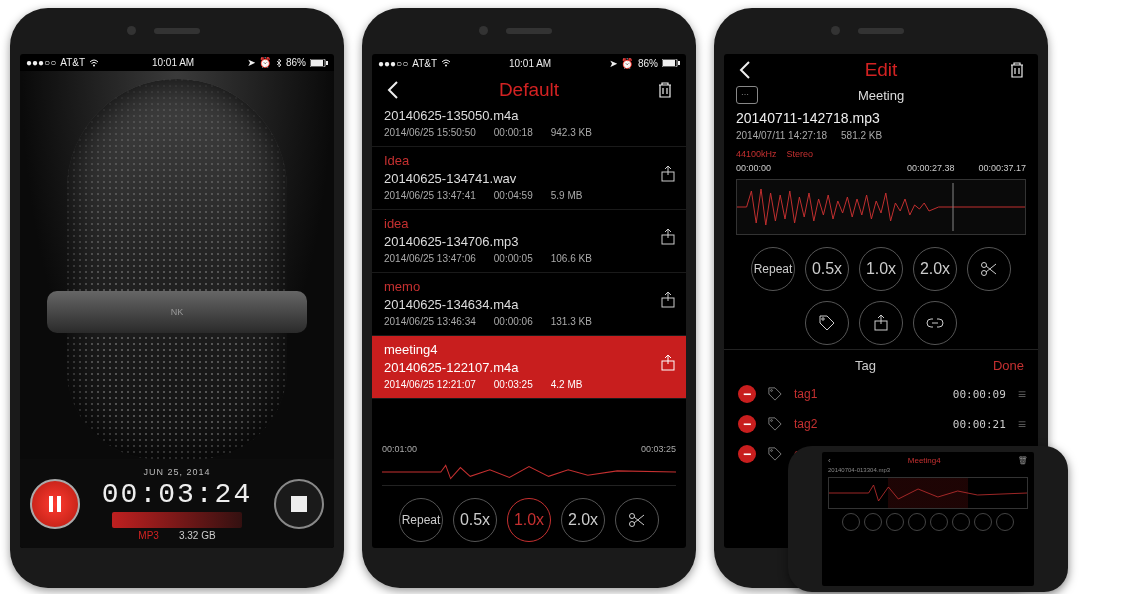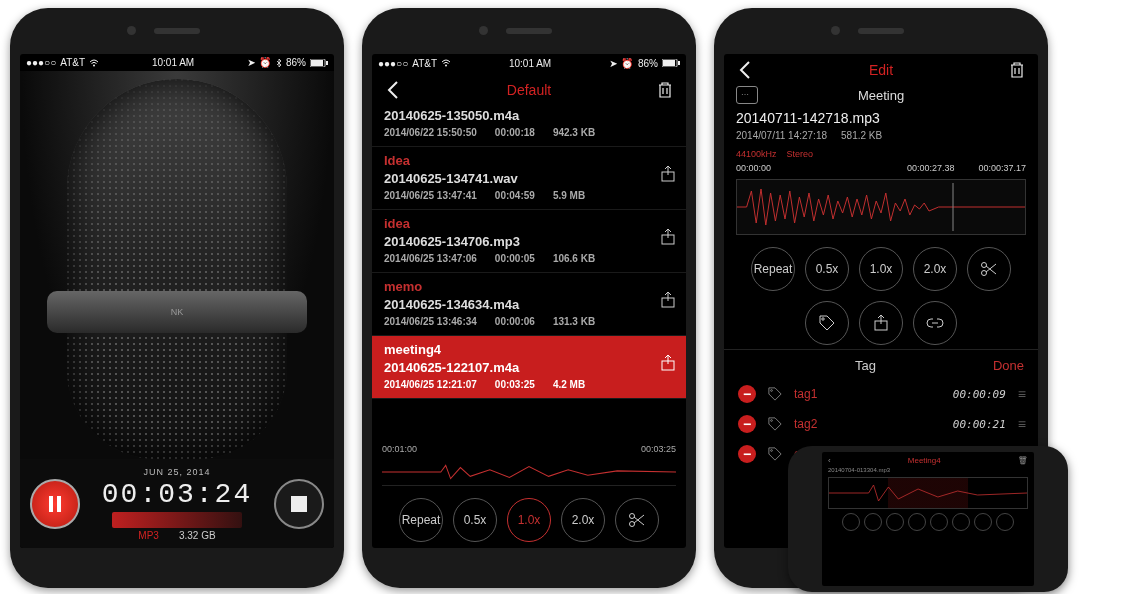--- a/index.html
+++ b/index.html
@@ -4,21 +4,21 @@
 <style>
   * { margin: 0; padding: 0; box-sizing: border-box; font-family: "Helvetica Neue", Helvetica, Arial, sans-serif; -webkit-font-smoothing: antialiased; }
   body { background: #fff; width: 1132px; height: 594px; display: flex; gap: 18px; padding: 8px 10px; }
   .phone { width: 334px; height: 580px; background: #1a1a1a; border-radius: 38px; padding: 46px 10px 40px 10px; position: relative; box-shadow: 0 3px 10px rgba(0,0,0,0.4); }
   .phone::before { content: ""; position: absolute; top: 20px; left: 50%; transform: translateX(-50%); width: 46px; height: 6px; background: #333; border-radius: 3px; }
   .phone::after { content: ""; position: absolute; top: 18px; left: 35%; width: 9px; height: 9px; background: #333; border-radius: 50%; }
   .screen { width: 100%; height: 100%; background: #000; border-radius: 3px; overflow: hidden; display: flex; flex-direction: column; color: #ccc; font-size: 12px; }
   .statusbar { height: 18px; display: flex; align-items: center; justify-content: space-between; padding: 0 6px; font-size: 10px; color: #eee; }
   .sb-left, .sb-right { display: flex; align-items: center; gap: 4px; }
   .navbar { height: 36px; display: flex; align-items: center; justify-content: space-between; padding: 0 10px; }
-  .nav-title { color: #d32222; font-size: 14px; font-weight: 400; }
+  .nav-title { color: #d32222; font-size: 19px; font-weight: 400; }
   .nav-back { color: #eee; font-size: 20px; }
   .icon-btn { width: 22px; height: 22px; display: flex; align-items: center; justify-content: center; }
   svg { display: block; }
 
   
   .mic-area { flex: 1; background: radial-gradient(ellipse at center top, #3a3a3a 0%, #0a0a0a 70%); display: flex; align-items: flex-start; justify-content: center; position: relative; }
   .mic-shape { width: 220px; height: 380px; margin-top: 8px; border-radius: 110px 110px 90px 90px; background:
     radial-gradient(circle at 1px 1px, #555 0.8px, transparent 1.2px) 0 0 / 6px 6px,
     linear-gradient(to bottom, #444 0%, #222 50%, #111 100%);
     position: relative; box-shadow: inset 0 0 40px #000; }
@@ -28,52 +28,52 @@
   .rec-btn { background: radial-gradient(#ff3b30,#b51c12); border-color:#aaa; }
   .stop-btn { background: #1a1a1a; }
   .rec-center { flex:1; display:flex; flex-direction:column; align-items:center; gap:2px; }
   .rec-date { font-size: 9px; letter-spacing: 1px; color: #bbb; }
   .rec-timer { font-family: "DS-Digital", "Courier New", monospace; font-size: 28px; letter-spacing: 2px; color: #eee; }
   .rec-wave { width: 130px; height: 16px; background: linear-gradient(90deg, rgba(210,34,34,0.9) 0%, rgba(210,34,34,0.2) 100%); border-radius:2px; position:relative; }
   .rec-meta { display:flex; gap:20px; font-size: 10px; }
   .rec-meta .fmt { color:#d32222; }
 
   
-  .list { flex:1; overflow:hidden; display:flex; flex-direction:column;font-weight:bold; }
+  .list { flex:1; overflow:hidden; display:flex; flex-direction:column; }
   .list-row { padding: 6px 10px 8px 12px; border-bottom: 1px solid #1a1a1a; position:relative; }
   .list-row.selected { background:#c81e1e; }
   .row-title { color:#c53030; font-size:13px; margin-bottom:3px; }
   .row-file { color:#ddd; font-size:13px; margin-bottom:4px; }
   .row-meta { display:flex; gap:18px; font-size:10px; color:#aaa; }
   .list-row.selected .row-title, .list-row.selected .row-file, .list-row.selected .row-meta { color:#fff; }
   .row-share { position:absolute; right:10px; top:18px; }
   .playbar { padding:4px 10px; }
   .playbar-times { display:flex; justify-content:space-between; font-size:9px; color:#aaa; margin-bottom:4px;}
   .playbar-wave { height:28px; background:#000; border-bottom:1px solid #222; position:relative; display:flex; align-items:center; justify-content:center;}
   .wave-svg { width:100%; height:22px; }
   .controls { display:flex; gap:10px; align-items:center; justify-content:center; padding:8px 0 6px; }
-  .ctrl { width:44px; height:44px; border:1px solid #555; border-radius:50%; display:flex; align-items:center; justify-content:center; font-size:12px; color:#ccc; }
+  .ctrl { width:44px; height:44px; border:1px solid #555; border-radius:50%; display:flex; align-items:center; justify-content:center; font-size:16px; color:#ccc; }
   .ctrl.on { border-color:#c53030; color:#c53030; }
   .ctrl.repeat { font-size:12px; }
 
   
   .file-info { padding:4px 12px 8px; }
   .file-info .fn { color:#eee; font-size:14px; margin-bottom:4px;}
   .file-info .fmeta { display:flex; gap:14px; font-size:10px; color:#aaa; }
   .file-audio { font-size:9px; color:#c53030; padding:0 12px; display:flex; gap:10px;}
   .edit-timebar { display:flex; font-size:9px; color:#ccc; padding:4px 12px 2px; gap:24px;}
   .edit-timebar span:nth-child(2){margin-left:auto;}
   .edit-wave { margin:4px 12px 10px; height:56px; border:1px solid #333; background:#0a0a0a; display:flex; align-items:center; justify-content:center; overflow:hidden;}
   .ctrl-rows { display:flex; flex-direction:column; gap:8px; align-items:center; }
   .tag-header { display:flex; justify-content:space-between; padding:8px 14px 6px; font-size:13px; border-top:1px solid #222; margin-top:4px;}
   .tag-header .done { color:#c53030; }
   .tag-row { display:flex; align-items:center; gap:12px; padding:6px 14px; font-size:12px; }
   .tag-row .minus { width:18px; height:18px; border-radius:50%; background:#c81e1e; display:flex; align-items:center; justify-content:center; color:#fff; font-weight:bold; font-size:14px;}
   .tag-row .tname { color:#c53030; flex:1; }
-  .tag-row .ttime { color:#ccc; font-family:monospace; font-size:11px;font-style:italic;}
+  .tag-row .ttime { color:#ccc; font-family:monospace; font-size:11px;}
   .tag-row .grip { color:#555; font-size:14px; letter-spacing:-2px;}
   .small-phone { position:absolute; right:-8px; bottom:-6px; width:280px; height:146px; background:#1a1a1a; border-radius:24px; padding:6px 34px; box-shadow:0 3px 10px rgba(0,0,0,0.5);}
   .small-phone .small-screen{ width:100%; height:100%; background:#000; border-radius:2px; display:flex; flex-direction:column; padding:4px 6px; font-size:7px; color:#888;}
   .sm-nav{display:flex;justify-content:space-between;font-size:8px;margin-bottom:2px;}
   .sm-nav .t{color:#c53030;}
   .sm-wave{height:32px;border:1px solid #333;margin:4px 0;display:flex;align-items:center;justify-content:center;background:linear-gradient(90deg,transparent 30%,rgba(200,30,30,0.15) 30%,rgba(200,30,30,0.15) 70%,transparent 70%);}
   .sm-ctrls{display:flex;gap:4px;justify-content:center;}
   .sm-ctrls .c{width:18px;height:18px;border:1px solid #444;border-radius:50%;}
   .phone3-wrap{position:relative;width:346px;}
 </style>
@@ -180,21 +180,21 @@
         <svg width="16" height="18" viewBox="0 0 16 18">
             <path d="M2 4 H14 M5 4 V2 H11 V4 M3 4 V16 H13 V4 M6 7 V13 M10 7 V13" stroke="#eee" stroke-width="1.2" fill="none"></path>
           </svg>
       </div>
     </div>
 
     <div class="list">
       <div class="list-row" style="padding-top:0">
         <div class="row-file">20140625-135050.m4a</div>
         <div class="row-meta">
-            <span>2014/06/22 15:50:50</span>
+            <span>2014/06/25 15:50:50</span>
             <span>00:00:18</span>
             <span>942.3 KB</span>
           </div>
       </div>
       <div class="list-row">
         <div class="row-title">Idea</div>
         <div class="row-file">20140625-134741.wav</div>
         <div class="row-meta">
             <span>2014/06/25 13:47:41</span>
             <span>00:04:59</span>

